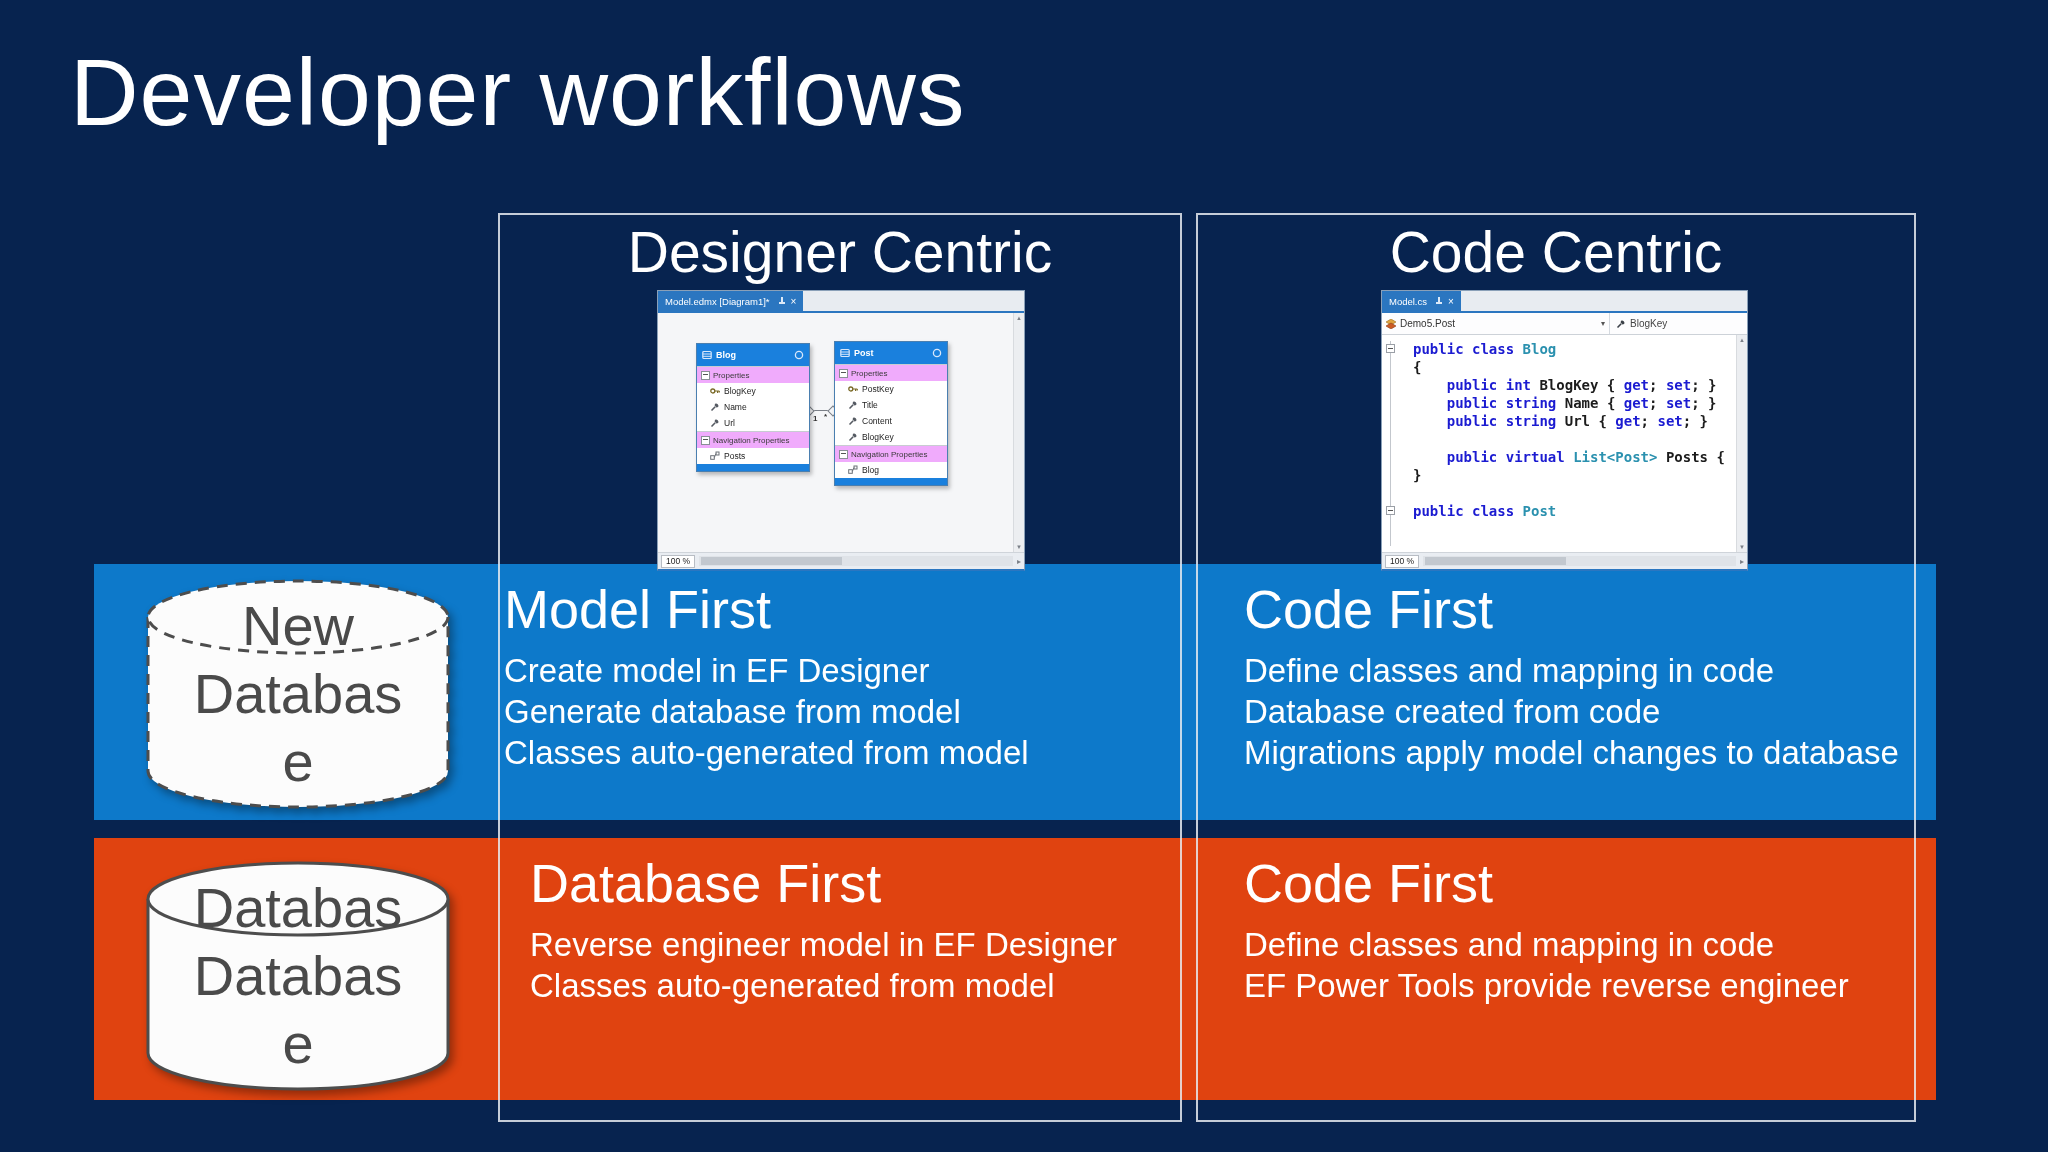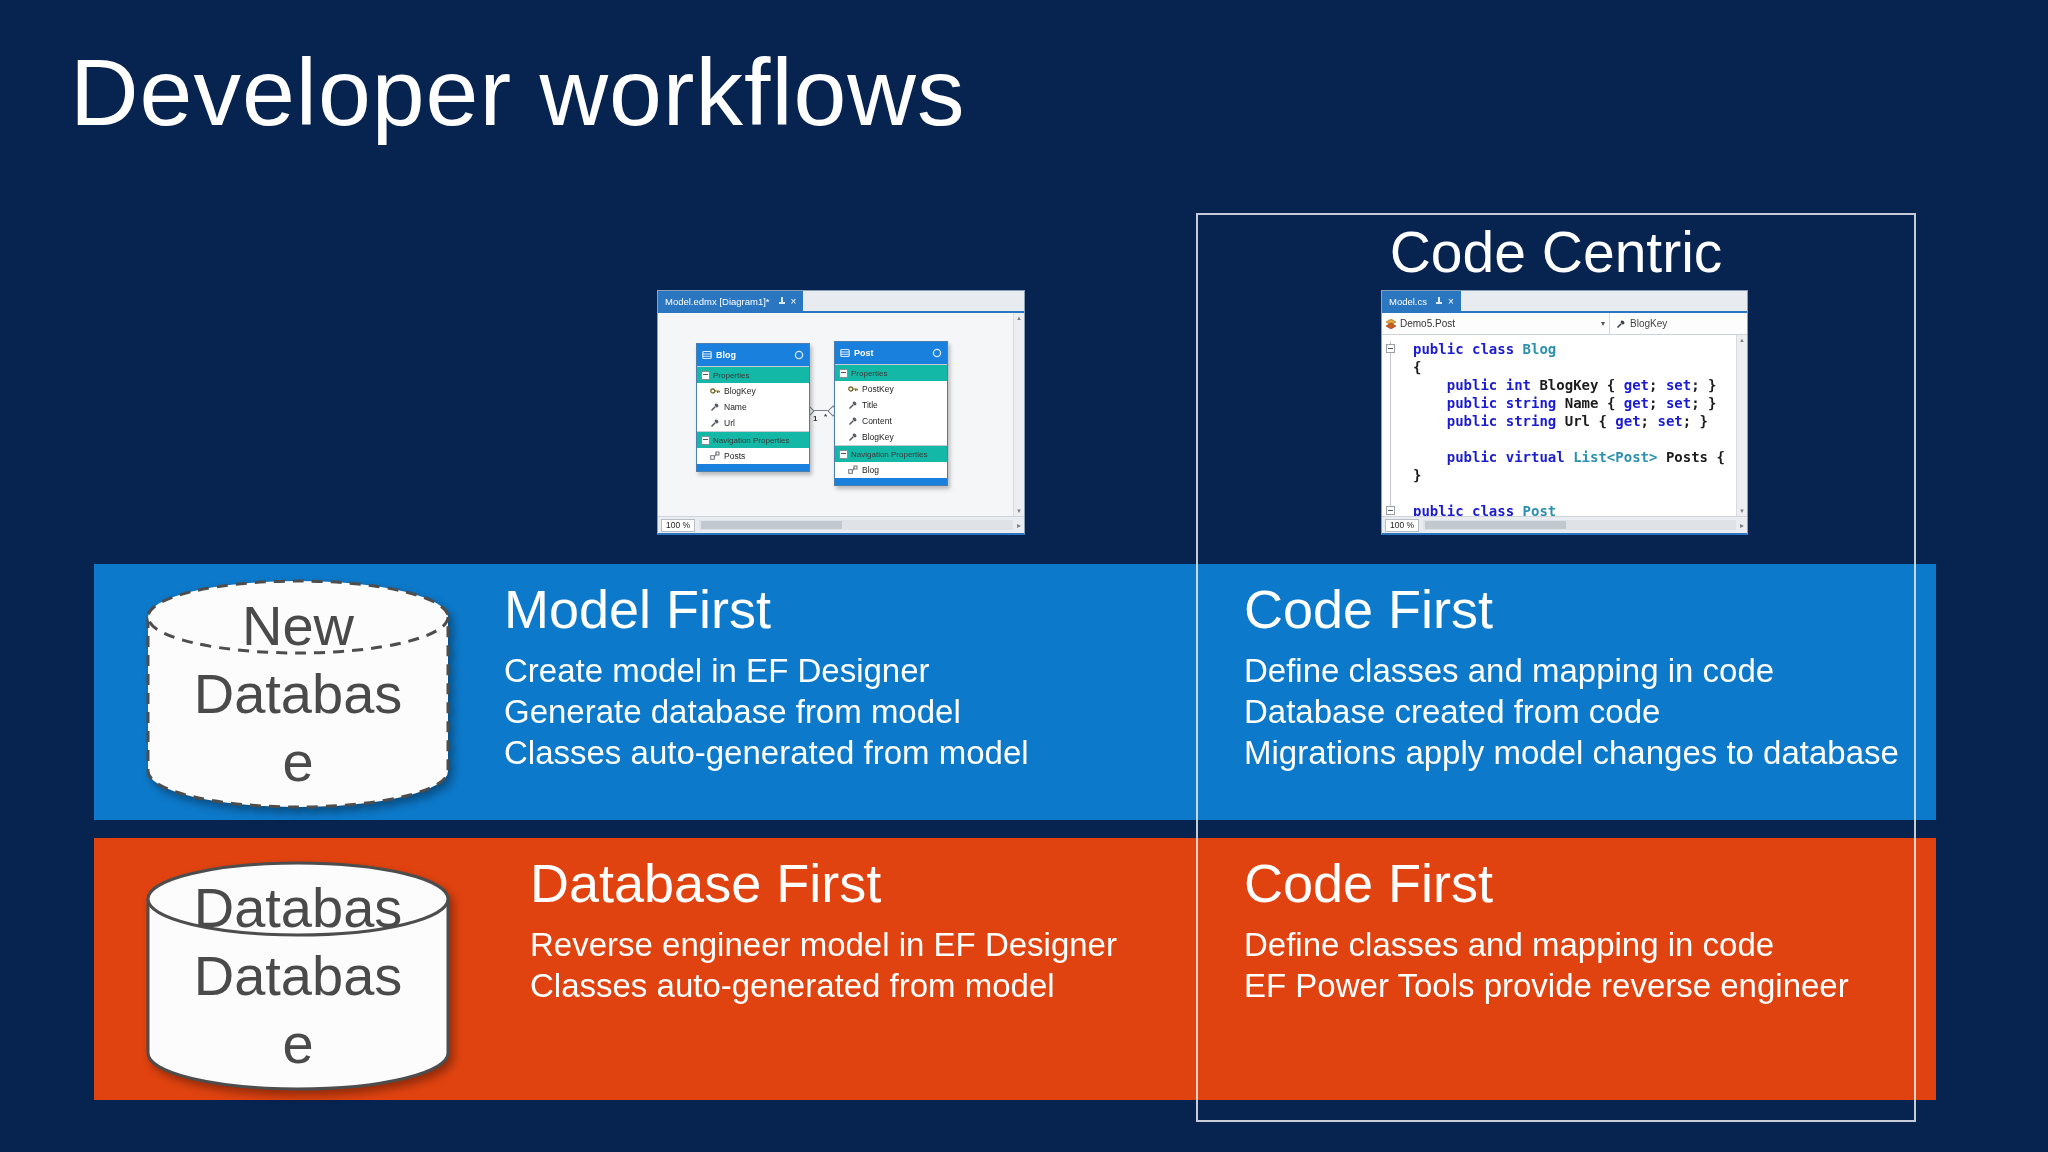--- a/index.html
+++ b/index.html
@@ -38,21 +38,21 @@
   .cyl-new{top:578px;}
   .cyl-existing{top:860px;}
   .cyl path,.cyl ellipse{fill:#fcfcfc;stroke:#4d4d4d;stroke-width:3;}
   .cyl.dashed path,.cyl.dashed ellipse{stroke-dasharray:11 8;}
   .cyl-label{position:absolute;left:145px;width:306px;z-index:3;text-align:center;
              color:var(--cylinder-text,#4a4a4a);font-size:56px;line-height:68px;}
   .cyl-label-new{top:592px;}
   .cyl-label-existing{top:874px;}
 
   
-  .shot{position:absolute;top:290px;height:245px;z-index:5;display:flex;flex-direction:column;
+  .shot{position:absolute;top:290px;height:281px;z-index:5;display:flex;flex-direction:column;
         background:#f2f4f6;border:1px solid #8aa0b8;border-bottom:2px solid var(--vs-blue,#2b76c0);
         box-sizing:border-box;font-family:"Liberation Sans",sans-serif;}
   .designer-shot{left:657px;width:368px;}
   .code-shot{left:1381px;width:367px;}
   .shot-tabs{height:20px;background:#e8ecf1;border-bottom:2px solid var(--vs-blue,#2b76c0);
              display:flex;align-items:stretch;flex:0 0 auto;}
   .shot-tab{background:var(--vs-blue,#2b76c0);color:#fff;font-size:9.5px;display:flex;
             align-items:center;padding:0 7px;gap:4px;white-space:nowrap;}
   .pin{display:inline-block;width:7px;height:8px;position:relative;margin-left:4px;}
   .pin::before{content:"";position:absolute;left:3px;top:0;width:2px;height:5px;background:#dce9f8;}
@@ -71,21 +71,21 @@
 
   
   .d-canvas{position:relative;flex:1;background:#f5f6f8;overflow:hidden;}
   .entity{position:absolute;width:112px;background:#fff;border:1px solid #4a7fb0;
           box-shadow:2px 3px 4px rgba(0,0,0,.25);font-size:8.5px;color:#222;}
   .entity-0{left:38px;top:30px;}
   .entity-1{left:176px;top:28px;}
   .entity-header{height:22px;background:var(--entity-blue,#1a80dd);color:#fff;font-weight:bold;
                  font-size:9px;display:flex;align-items:center;padding:0 5px;gap:4px;}
   .entity-header .right-ic{margin-left:auto;}
-  .entity-section{height:16px;background:#14b8a6;color:#3a3a3a;font-size:8px;display:flex;
+  .entity-section{height:16px;background:#f0abfc;color:#3a3a3a;font-size:8px;display:flex;
                   align-items:center;padding-left:4px;gap:3px;border-top:1px solid #c8ccd2;}
   .minus{flex:0 0 auto;width:7px;height:7px;border:1px solid #8a8f96;background:#fff;position:relative;}
   .minus::after{content:"";position:absolute;left:1px;right:1px;top:2px;height:1px;background:#555;}
   .entity-item{height:16px;display:flex;align-items:center;padding-left:13px;gap:4px;}
   .entity-footer{height:7px;background:var(--entity-blue,#1a80dd);}
   .assoc{position:absolute;left:150px;top:92px;width:26px;height:22px;}
   .assoc-line{position:absolute;left:2px;right:2px;top:5px;height:1px;background:#7a7f87;}
   .assoc-diamond{position:absolute;top:2px;width:6px;height:6px;background:#f5f6f8;
                  border:1px solid #7a7f87;transform:rotate(45deg);}
   .assoc-d-left{left:-3px;} .assoc-d-right{right:-3px;}
@@ -135,20 +135,23 @@
   <svg class="cyl cyl-existing" viewBox="0 0 306 232">
     <path d="M3,39 L3,193 A150,36 0 0 0 303,193 L303,39"></path>
     <ellipse cx="153" cy="39" rx="150" ry="36"></ellipse>
   </svg>
   <div class="cyl-label cyl-label-existing">
       <div class="line">Databas</div>
       <div class="line">Databas</div>
       <div class="line">e</div>
     </div>
 
+  <div class="colbox colbox-designer">
+    <div class="col-header">Designer Centric</div>
+  </div>
   <div class="colbox colbox-code">
     <div class="col-header">Code Centric</div>
   </div>
 
   <div class="cell cell-model-first">
     <h2>Model First</h2>
     <div>
         <div class="line">Create model in EF Designer</div>
         <div class="line">Generate database from model</div>
         <div class="line">Classes auto-generated from model</div>

